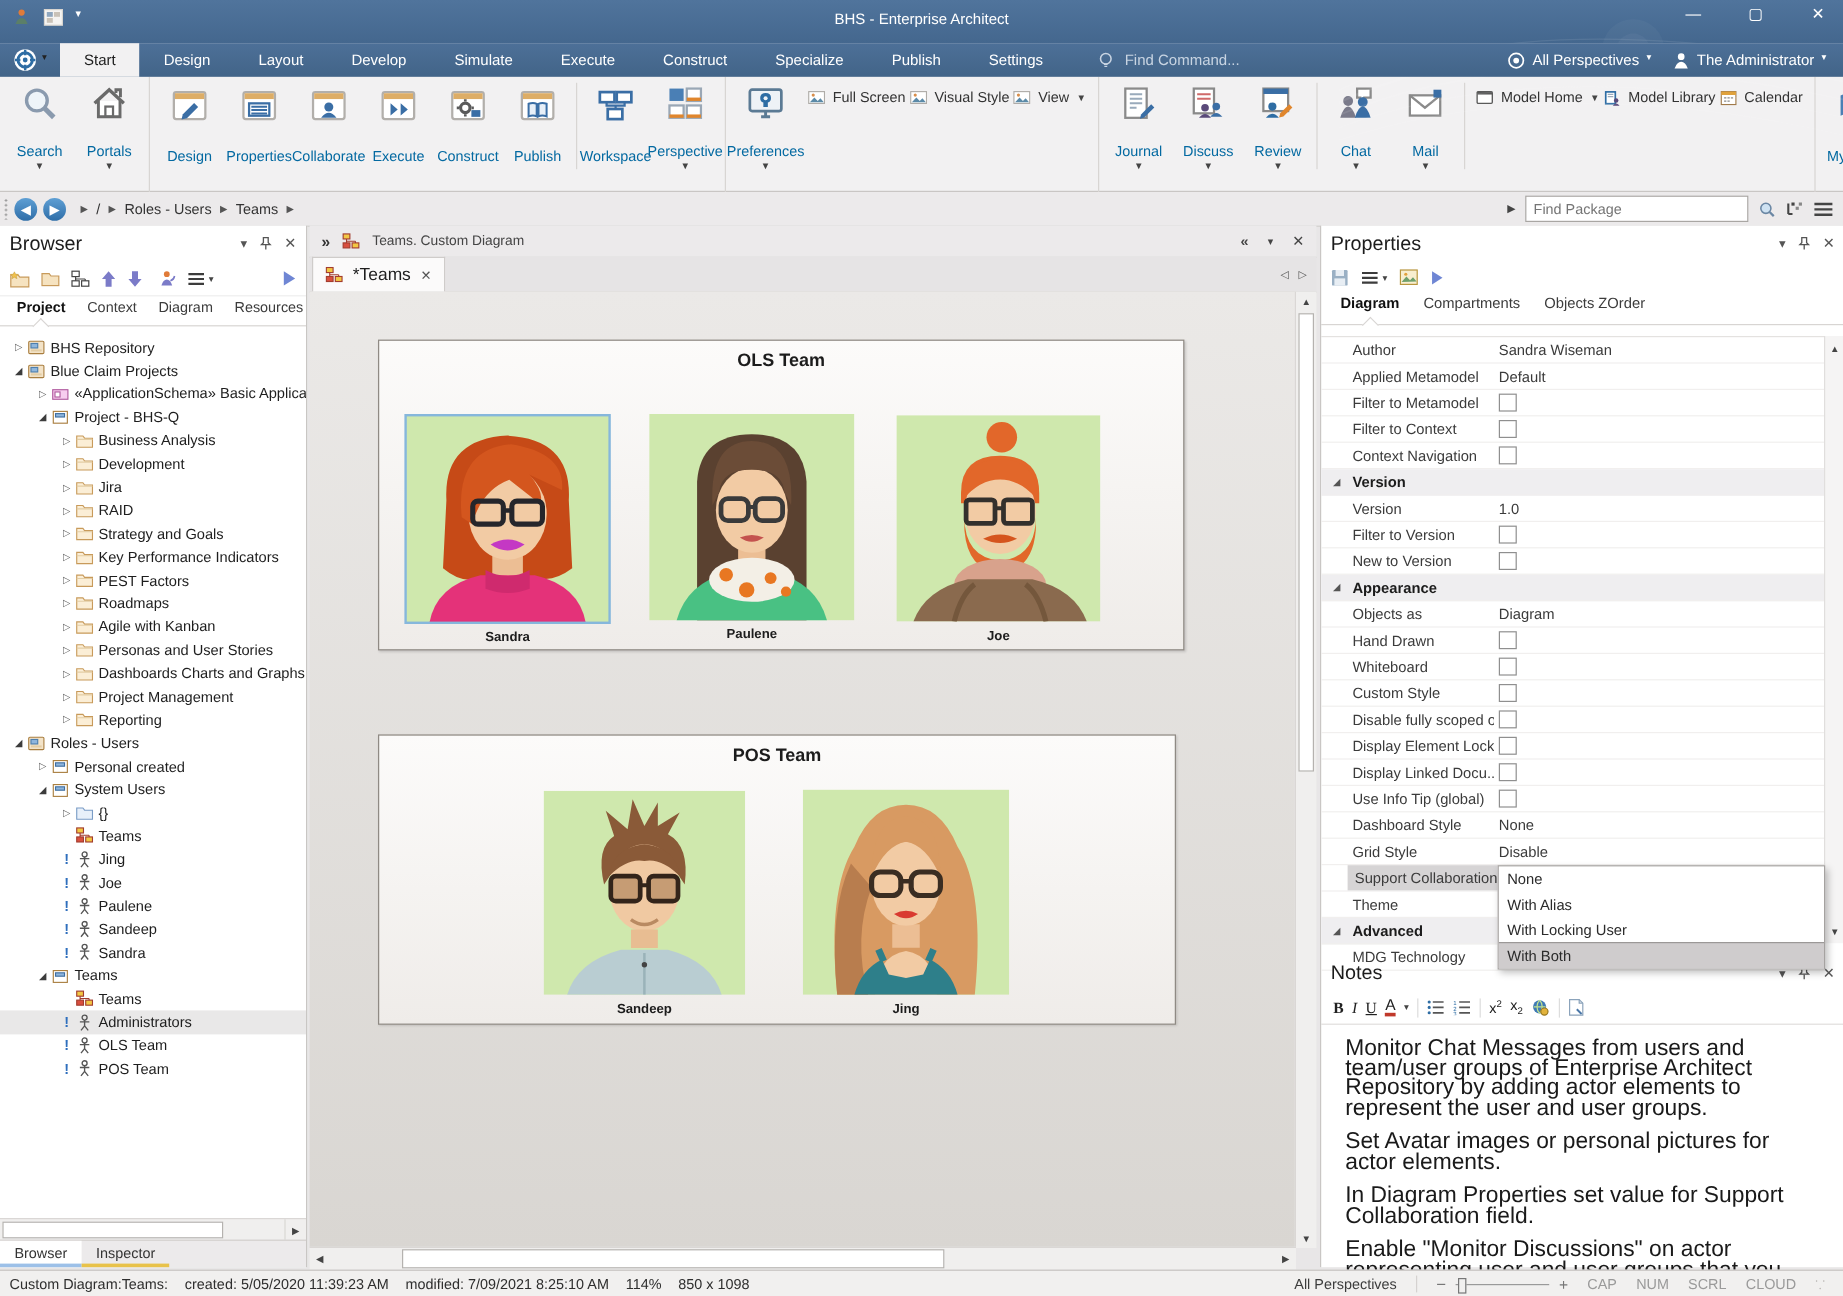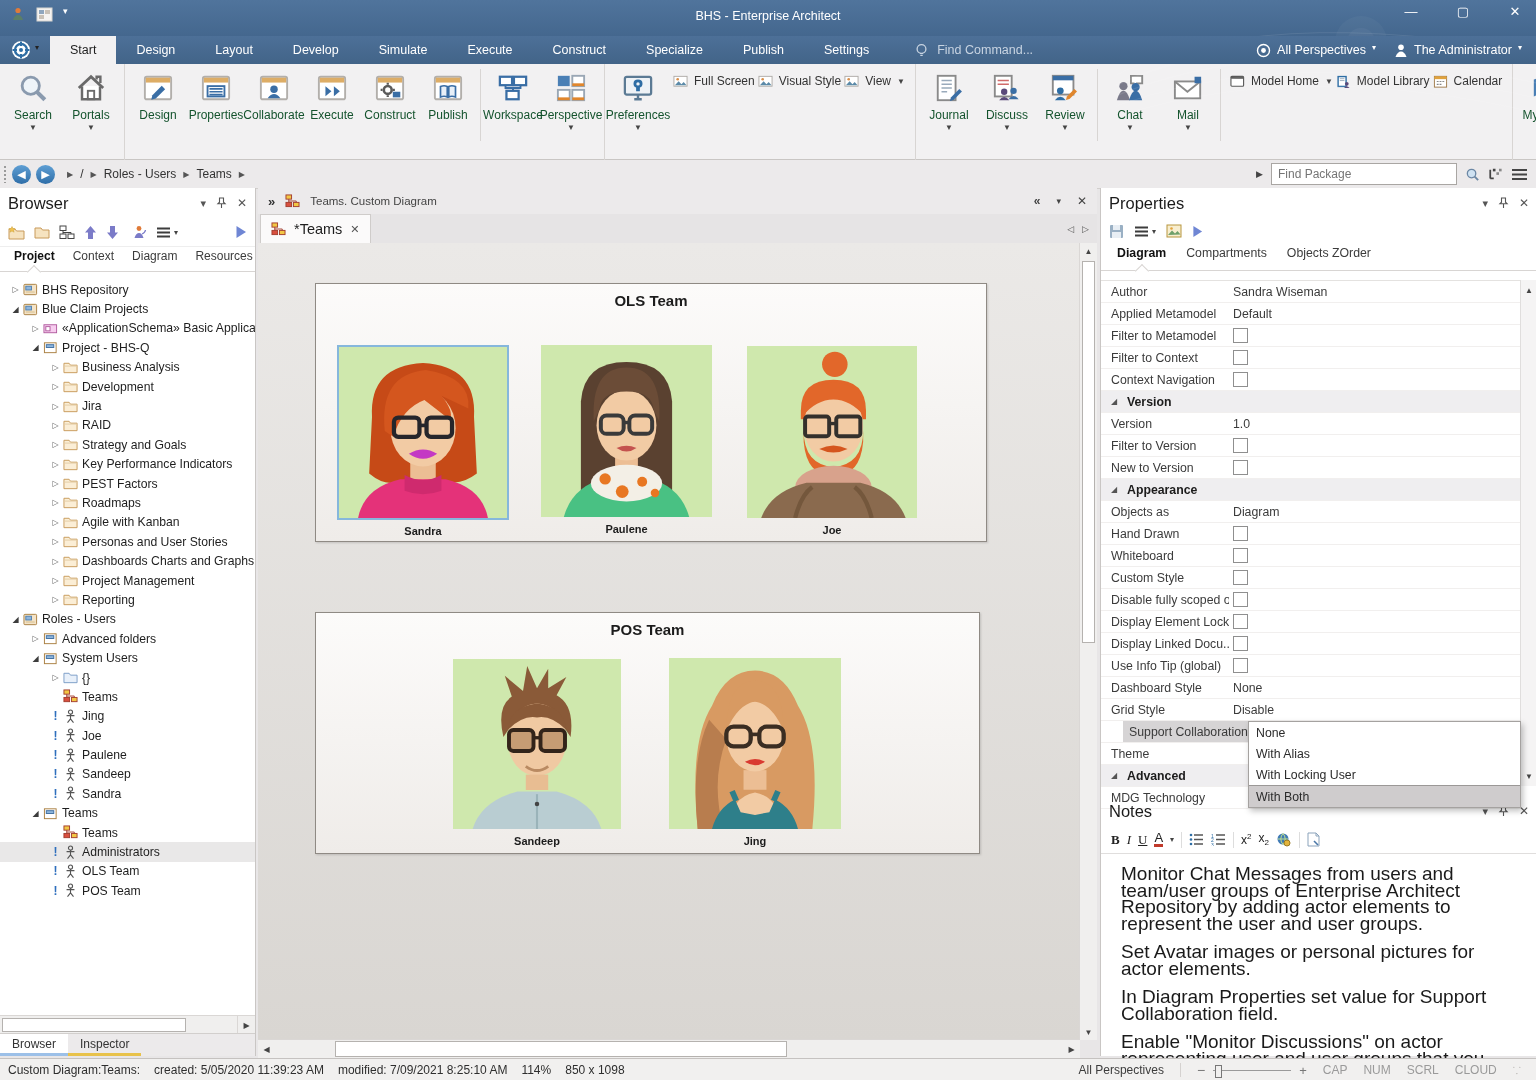--- a/index.html
+++ b/index.html
@@ -26,21 +26,21 @@
   .trright .seg{display:flex;align-items:center;gap:6px}
   .tinycaret{font-size:8px;position:relative;top:-3px}
   
   .ribbon{position:absolute;left:0;top:64px;width:1536px;height:95px;background:#f2f1f2;
     border-bottom:1px solid #c9c6c4;display:flex}
   .rgroup{position:relative;height:100%;border-right:1px solid #d8d5d3;padding:3px 4px 16px 4px}
   .rcols{display:flex;height:76px;align-items:stretch}
   .rglabel{position:absolute;left:0;right:0;bottom:2px;text-align:center;font-size:11.5px;color:#4d4d4d}
   .rbtn{width:58px;display:flex;flex-direction:column;align-items:center;padding-top:4px;cursor:default}
   .rbtn .ric{height:34px;display:flex;align-items:center}
-  .rbtn .rlb{font-size:12px;color:#14532d;line-height:13px;margin-top:4px}
+  .rbtn .rlb{font-size:12px;color:#0369a1;line-height:13px;margin-top:19px}
   .rcaret{font-size:8px;color:#444;margin-top:1px}
   .rsep{width:1px;background:#d8d5d3;margin:2px 3px}
   .rstack{display:flex;flex-direction:row;justify-content:flex-start;gap:3px;padding:4px 6px 0 6px}
   .sbtn{display:flex;align-items:center;gap:6px;font-size:12px;color:#333;height:20px;white-space:nowrap}
   .scaret{font-size:8px;color:#444}
   
   .crumbbar{position:absolute;left:0;top:160px;width:1536px;height:28px;background:#eceaeb;
     border-bottom:1px solid #d2cfcd;display:flex;align-items:center;font-size:12px;color:#333}
   .dots{width:4px;height:18px;margin:0 5px 0 3px;
     background-image:radial-gradient(#9a9a9a 1px,transparent 1px);background-size:4px 4px}
@@ -102,21 +102,21 @@
   .harrow.r{margin-left:auto}
   
   .panel-right{position:absolute;left:1100px;top:188px;width:436px;height:868px;background:#fff;
     border-left:1px solid #c9c6c4}
   .prtoolbar{height:26px;display:flex;align-items:center;gap:10px;padding:0 8px}
   .prtabs{height:26px;display:flex;gap:4px;padding:0 8px;border-bottom:1px solid #d8d5d3;font-size:12.3px}
   .pgrid{position:absolute;left:0;top:92px;width:420px;height:506px;border-top:1px solid #e4e2e0;font-size:12.3px;color:#3b3b3b}
   .prow{height:21px;display:flex;align-items:center;border-bottom:1px solid #f1efee}
   .prow.sec{background:#efeef0;color:#1c1c1c}
   .ptri{width:26px;text-align:center;font-size:8px;color:#555}
-  .plabel{width:118px;margin-left:10px;white-space:nowrap;overflow:hidden}
+  .plabel{width:118px;margin-left:26px;white-space:nowrap;overflow:hidden}
   .plabel.psel{background:#d6d4d5;margin-left:22px;padding-left:6px;width:122px;height:100%;display:flex;align-items:center}
   .pval{flex:1;padding-left:4px;display:flex;align-items:center;position:relative;height:100%}
   .pcb{width:13px;height:13px;border:1px solid #8f8f8f;background:#fff;display:inline-block}
   .pdd{position:absolute;right:3px;top:2px;width:17px;height:17px;background:#e8e6e7;border:1px solid #b5b2af;
     text-align:center;font-size:8px;color:#444;line-height:16px}
   .gscroll{position:absolute;right:0;top:92px;width:16px;height:506px;background:#f5f4f4;border-left:1px solid #e0dedd}
   .popup{position:absolute;left:147px;top:533px;width:271px;background:#fff;border:1px solid #a5a2a0;
     box-shadow:2px 3px 6px rgba(0,0,0,.25);z-index:30;font-size:12.3px;color:#2b2b2b}
   .popitem{height:21px;display:flex;align-items:center;padding-left:7px}
   .popitem.hl{background:#cfcccd;border-top:1px solid #9b9897}
@@ -826,21 +826,21 @@
         <span>Roles - Users</span>
       </div>
       <div class="trow" style="padding-left:28px">
         <span class="texp">▷</span>
         <span class="tico">
           <svg width="15" height="15" viewBox="0 0 16 16">
             <rect x="1.5" y="3" width="12.5" height="10.5" fill="#fff" stroke="#a97e3f"></rect>
             <rect x="3.5" y="5" width="8" height="3" fill="#8fb6dd" stroke="#3e6ea0"></rect>
           </svg>
         </span>
-        <span>Advanced folders</span>
+        <span>Personal created</span>
       </div>
       <div class="trow" style="padding-left:28px">
         <span class="texp open">◢</span>
         <span class="tico">
           <svg width="15" height="15" viewBox="0 0 16 16">
             <rect x="1.5" y="3" width="12.5" height="10.5" fill="#fff" stroke="#a97e3f"></rect>
             <rect x="3.5" y="5" width="8" height="3" fill="#8fb6dd" stroke="#3e6ea0"></rect>
           </svg>
         </span>
         <span>System Users</span>

